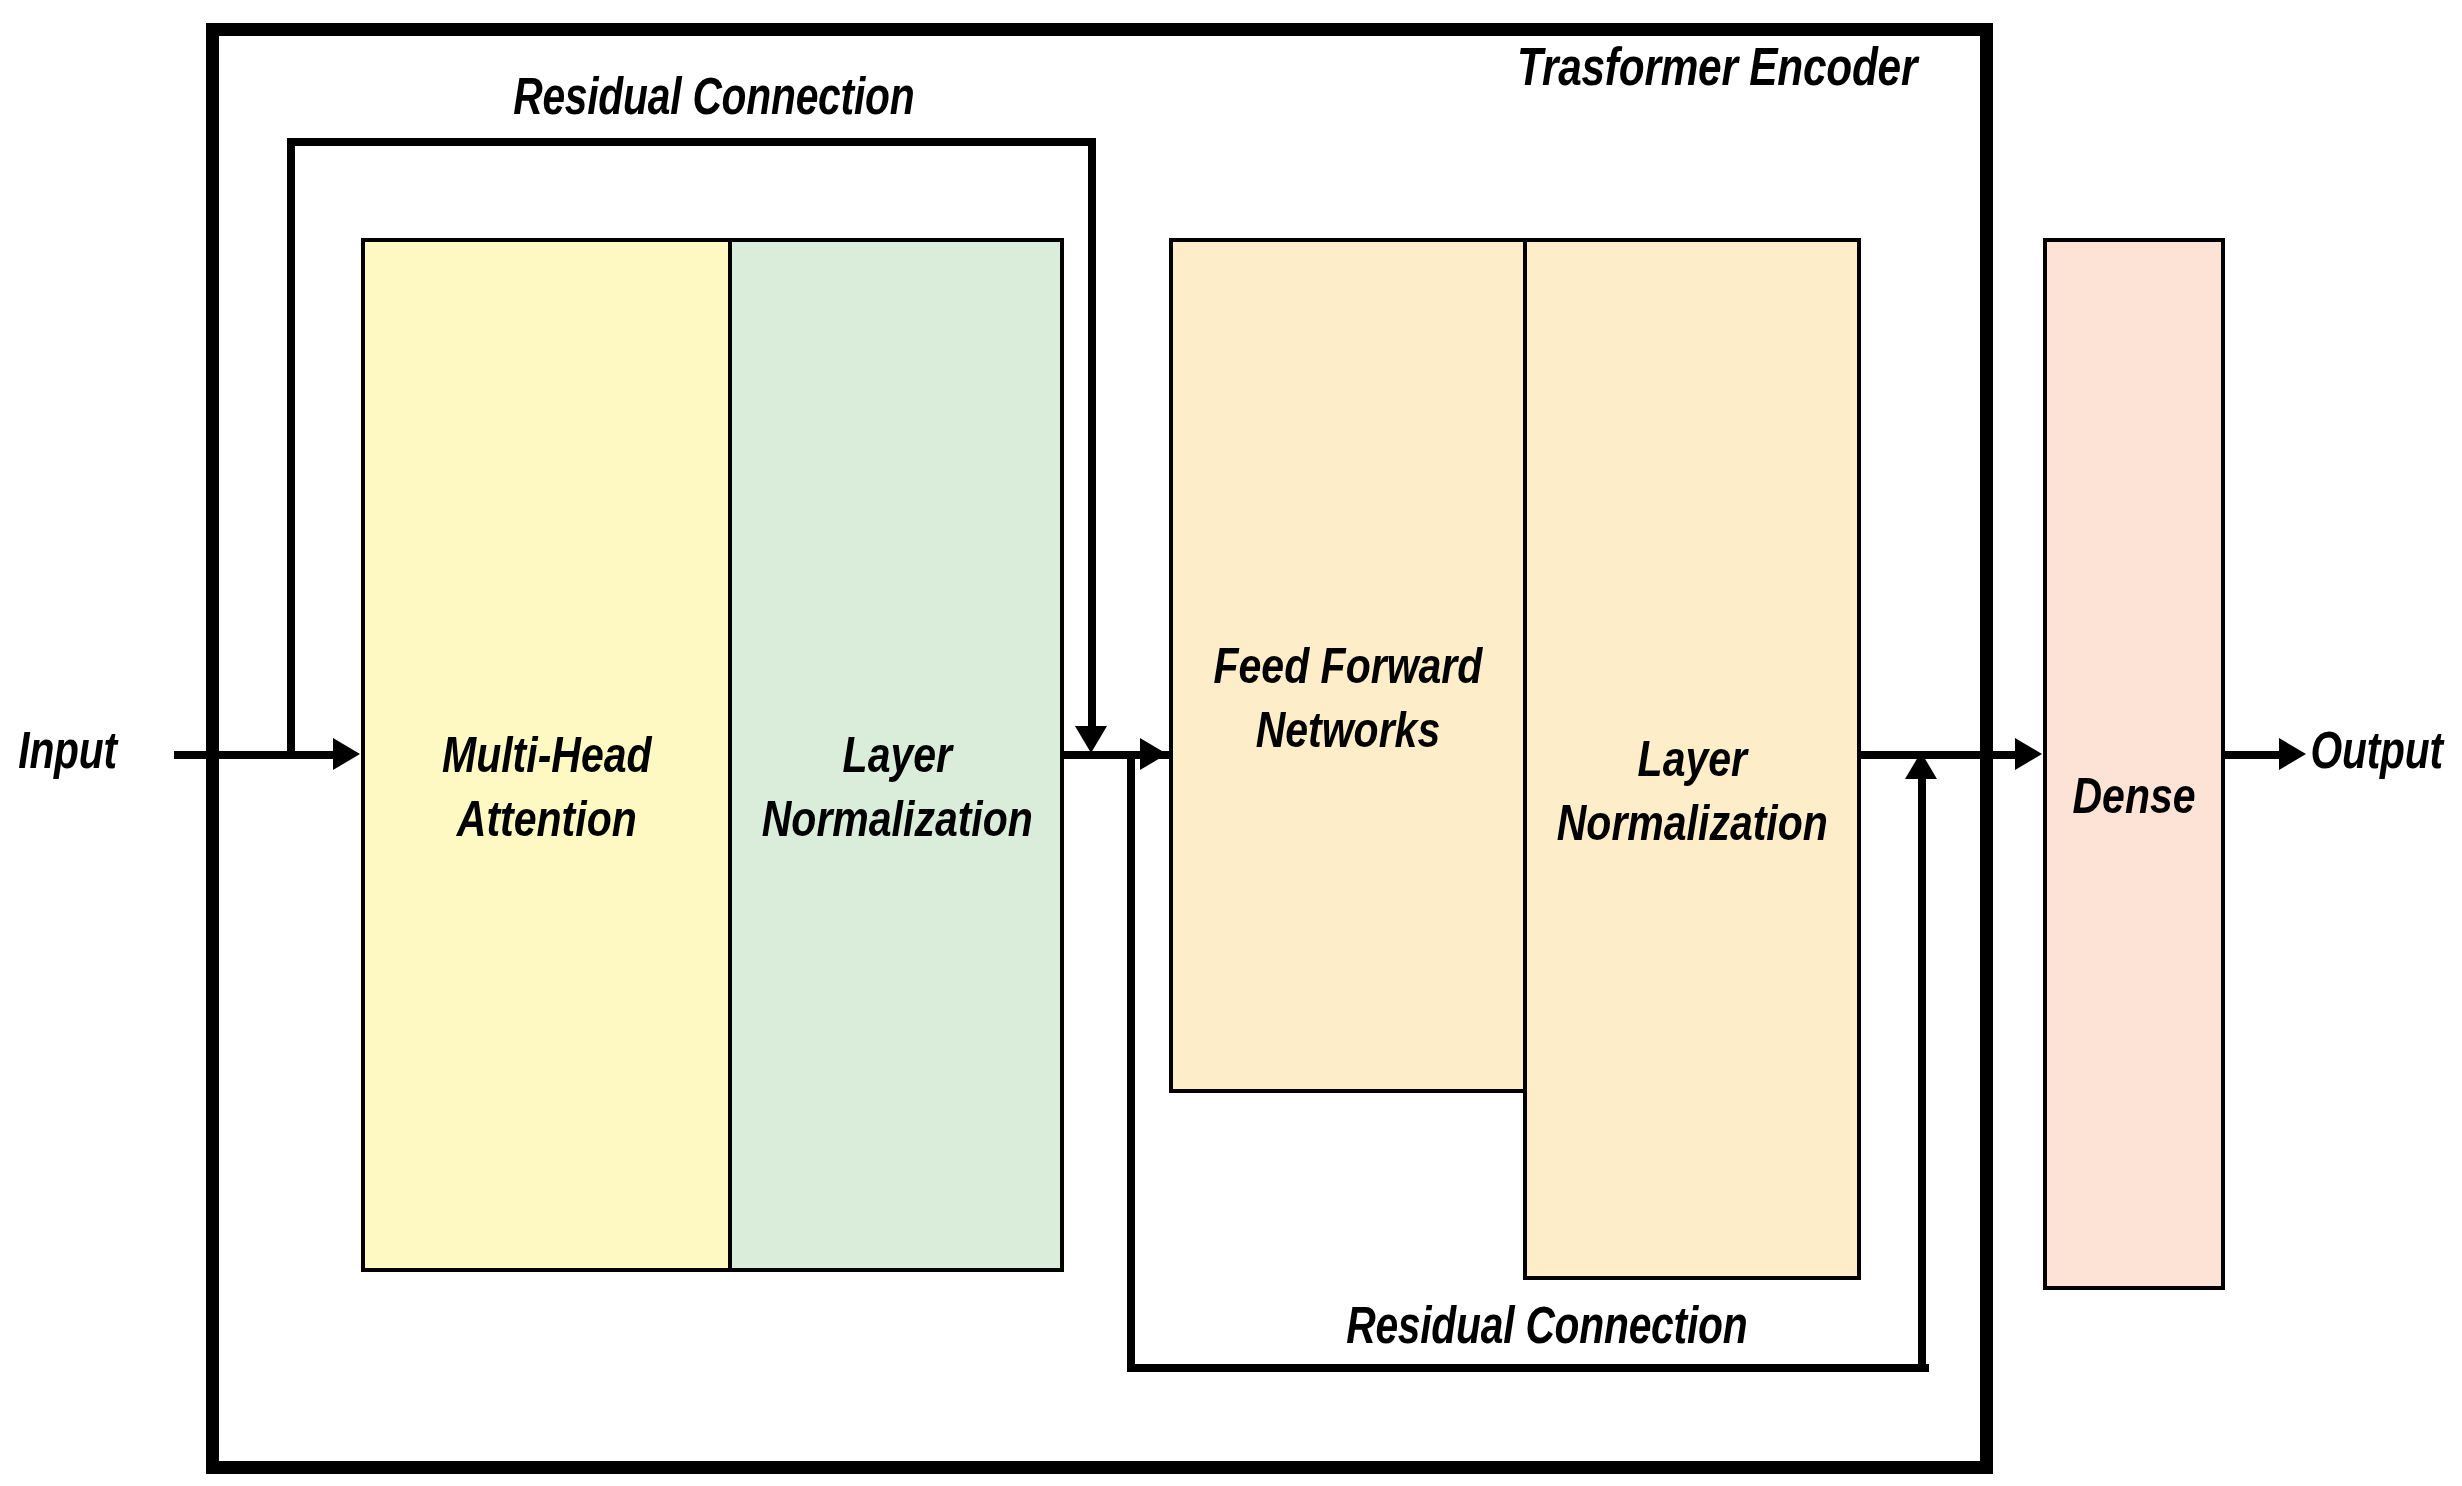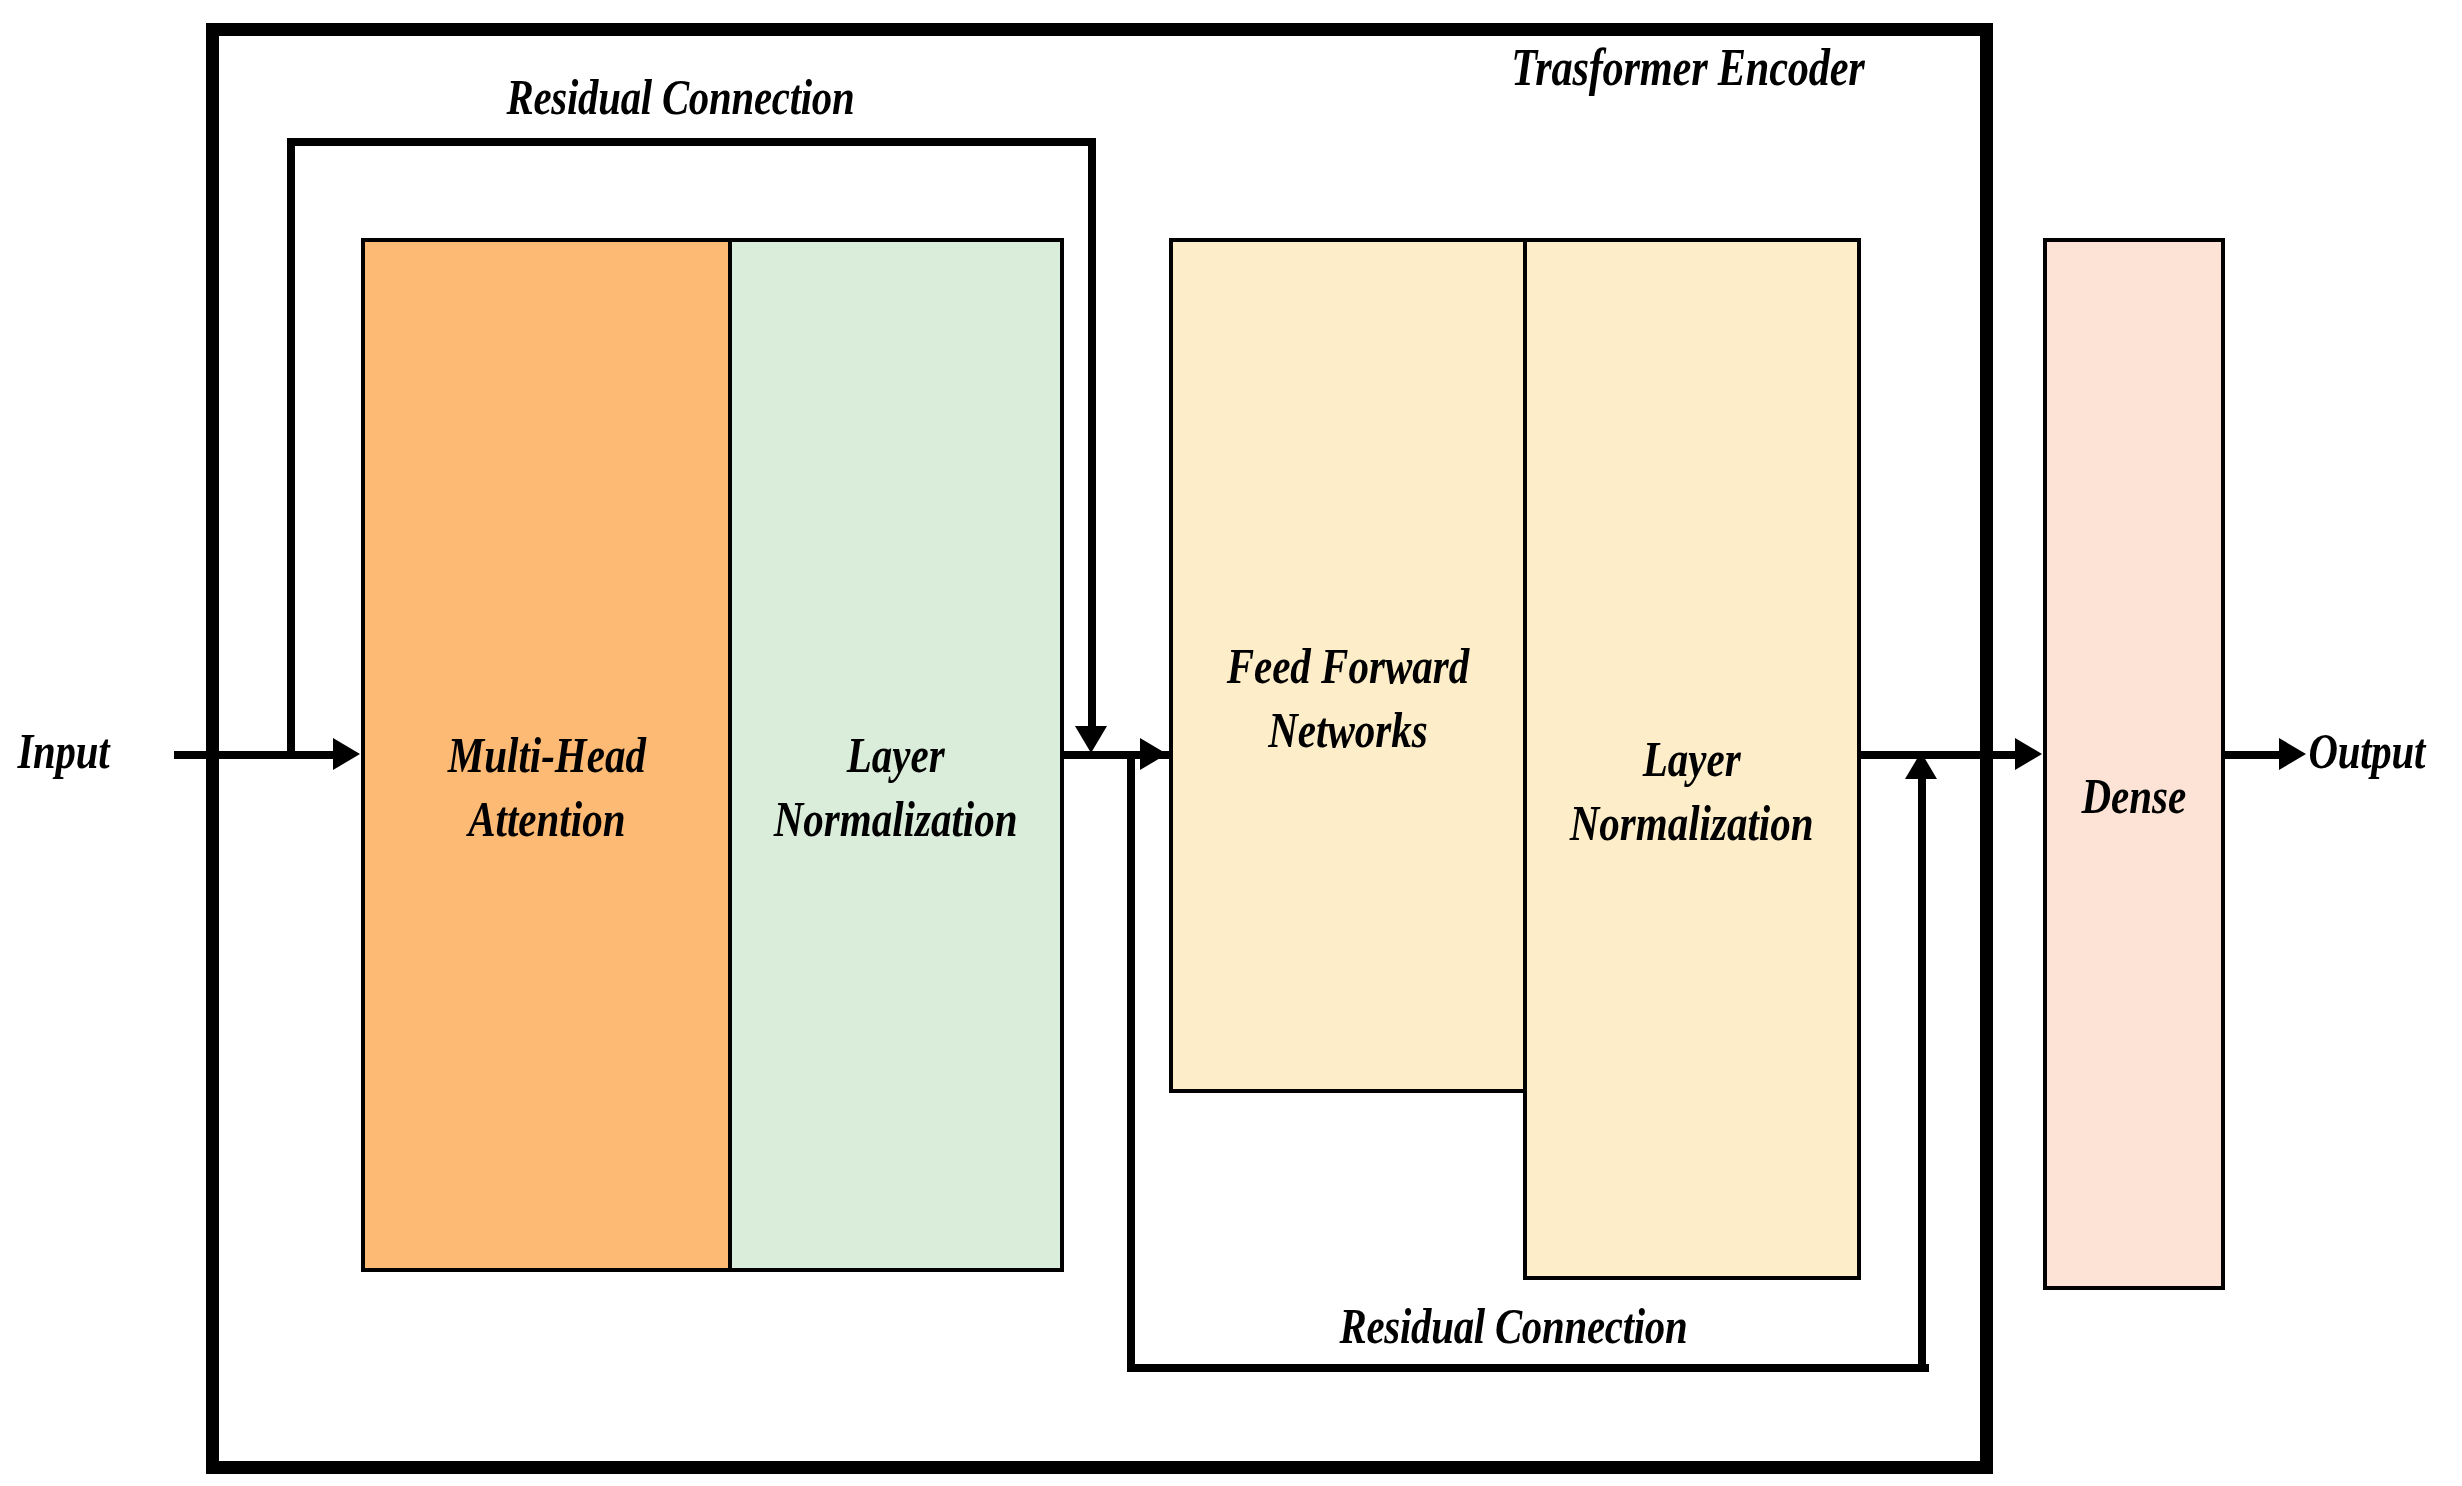--- a/index.html
+++ b/index.html
@@ -1,20 +1,20 @@
 <!DOCTYPE html>
 <html style="font-size:10px"><head>
 <meta charset="utf-8">
 <style>
   html,body{margin:0;padding:0;background:#ffffff;}
   #stage{
     position:relative;
     width:2462px;height:1486px;
     background:#ffffff;
-    font-family:Liberation Serif, serif;
+    font-family:Liberation Sans, sans-serif;
     overflow:hidden;
   }
   .lbl{
     position:absolute;
     font-style:italic;
     font-weight:bold;
     color:#000000;
     white-space:pre;
     line-height:1.18;
     letter-spacing:-0.3px;
@@ -33,21 +33,21 @@
   #encoder-title{
     left:1467px;top:36px;
     font-size:53px;
   }
   
   .block{
     position:absolute;
     box-sizing:border-box;
     border:4.4px solid #000000;
   }
-  #mha-block{left:361px;top:238px;width:371px;height:1034px;background:#fdba74;}
+  #mha-block{left:361px;top:238px;width:371px;height:1034px;background:#fef9c3;}
   #ln1-block{left:728px;top:238px;width:336px;height:1034px;background:#DAEDDA;}
   #ffn-block{left:1169px;top:238px;width:358px;height:855px;background:#FDEDC8;}
   #ln2-block{left:1523px;top:238px;width:338px;height:1042px;background:#FDEDC8;}
   #dense-block{left:2043px;top:238px;width:182px;height:1052px;background:#FCE3D5;}
 
   .block-label{
     position:absolute;
     left:0;right:0;
     top:50%;
     transform:translateY(-50%);

